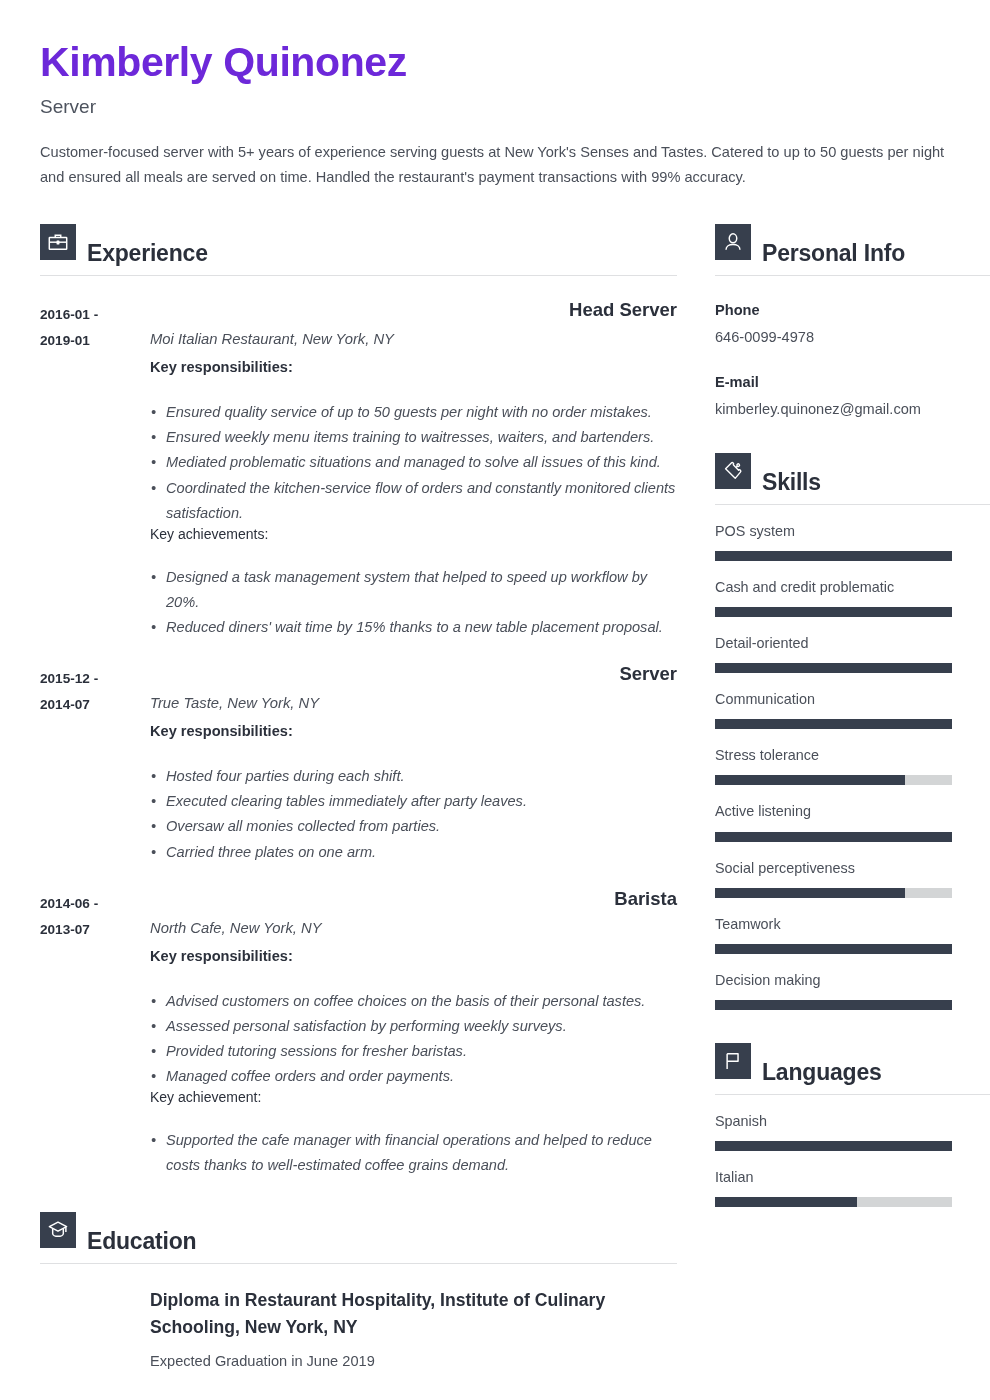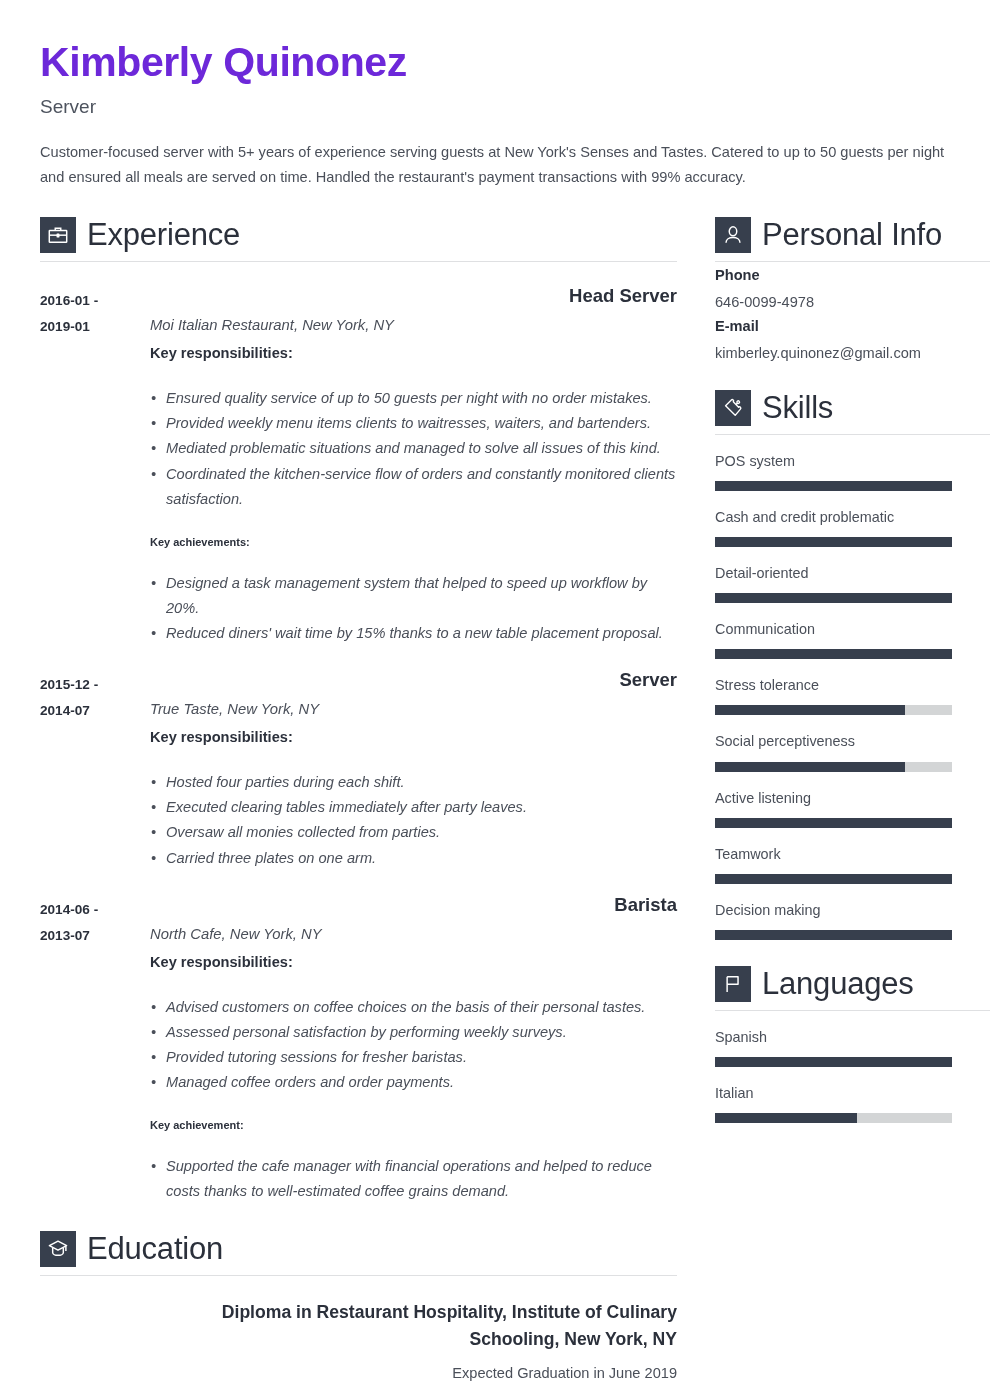--- a/index.html
+++ b/index.html
@@ -66,24 +66,25 @@
     width: 36px;
     height: 36px;
     background: #373f4d;
     flex: 0 0 36px;
     display: flex;
     align-items: center;
     justify-content: center;
   }
   .sec-icon svg { display: block; }
   .sec-title {
-    font-size: 31px;
-    font-weight: normal;
+    font-size: 23px;
+    font-weight: bold;
     color: #2b303b;
     letter-spacing: -0.2px;
+    margin-top: 23px;
   }
   .sec-rule {
     height: 1px;
     background: #dfe0e2;
     margin-top: 8px;
   }
 
   
   .job {
     display: flex;
@@ -135,46 +136,45 @@
   }
   ul.blist li::before {
     content: "\2022";
     position: absolute;
     left: 1px;
     top: 0;
     color: #4a4f59;
     font-size: 14.6px;
   }
   .ach-label {
-    font-size: 11px;
-    font-weight: bold;
-    color: #2b303b;
-    margin-top: 24px;
+    font-size: 14px;
+    font-weight: normal;
+    color: #2b303b;
   }
 
   
   .edu-wrap { margin-top: 26px; }
-  .edu-entry { padding-left: 110px; margin-top: 23px; text-align: right; }
+  .edu-entry { padding-left: 110px; margin-top: 23px; }
   .edu-degree {
     font-size: 17.6px;
     font-weight: bold;
     color: #2b303b;
     line-height: 1.55;
   }
   .edu-grad {
     font-size: 14.6px;
     color: #4a4f59;
     margin-top: 10px;
     line-height: 1.4;
   }
 
   
   .side-block + .side-block { margin-top: 26px; }
 
-  .info-item { margin-top: 3px; }
+  .info-item { margin-top: 24px; }
   .info-label {
     font-size: 14.6px;
     font-weight: bold;
     color: #2b303b;
     line-height: 1.4;
   }
   .info-value {
     font-size: 14.6px;
     color: #4a4f59;
     margin-top: 7px;
@@ -232,21 +232,21 @@
               <div class="job-dates">
                 <div>2016-01 -</div>
                 <div>2019-01</div>
               </div>
               <div class="job-body">
                 <div class="job-title">Head Server</div>
                 <div class="job-company">Moi Italian Restaurant, New York, NY</div>
                 <div class="job-sublabel">Key responsibilities:</div>
                 <ul class="blist">
                   <li>Ensured quality service of up to 50 guests per night with no order mistakes.</li>
-                  <li>Provided weekly menu items clients to waitresses, waiters, and bartenders.</li>
+                  <li>Ensured weekly menu items training to waitresses, waiters, and bartenders.</li>
                   <li>Mediated problematic situations and managed to solve all issues of this kind.</li>
                   <li>Coordinated the kitchen-service flow of orders and constantly monitored clients satisfaction.</li>
                 </ul>
                 <div class="ach-label">Key achievements:</div>
                 <ul class="blist">
                   <li>Designed a task management system that helped to speed up workflow by 20%.</li>
                   <li>Reduced diners' wait time by 15% thanks to a new table placement proposal.</li>
                 </ul>
               </div>
             </div>
@@ -373,29 +373,29 @@
                 <div class="skill-fill" style="width: 100%;"></div>
               </div>
             </div>
             <div class="skill">
               <div class="skill-name">Stress tolerance</div>
               <div class="skill-track">
                 <div class="skill-fill" style="width: 80%;"></div>
               </div>
             </div>
             <div class="skill">
+              <div class="skill-name">Active listening</div>
+              <div class="skill-track">
+                <div class="skill-fill" style="width: 100%;"></div>
+              </div>
+            </div>
+            <div class="skill">
               <div class="skill-name">Social perceptiveness</div>
               <div class="skill-track">
                 <div class="skill-fill" style="width: 80%;"></div>
-              </div>
-            </div>
-            <div class="skill">
-              <div class="skill-name">Active listening</div>
-              <div class="skill-track">
-                <div class="skill-fill" style="width: 100%;"></div>
               </div>
             </div>
             <div class="skill">
               <div class="skill-name">Teamwork</div>
               <div class="skill-track">
                 <div class="skill-fill" style="width: 100%;"></div>
               </div>
             </div>
             <div class="skill">
               <div class="skill-name">Decision making</div>

